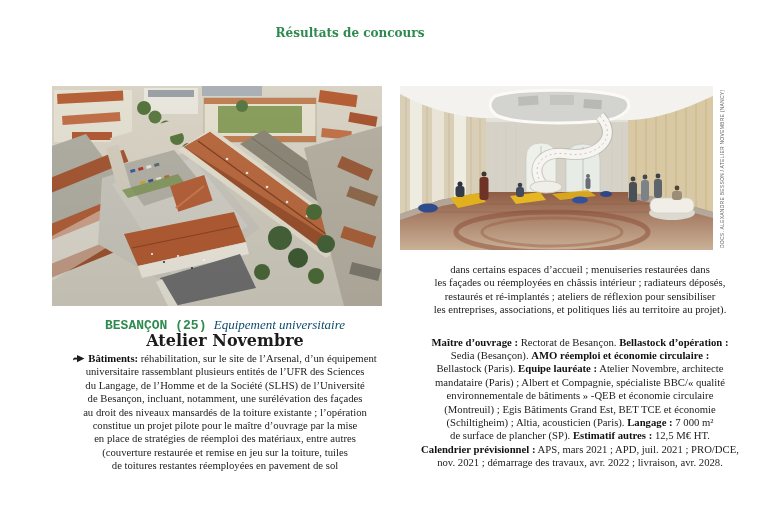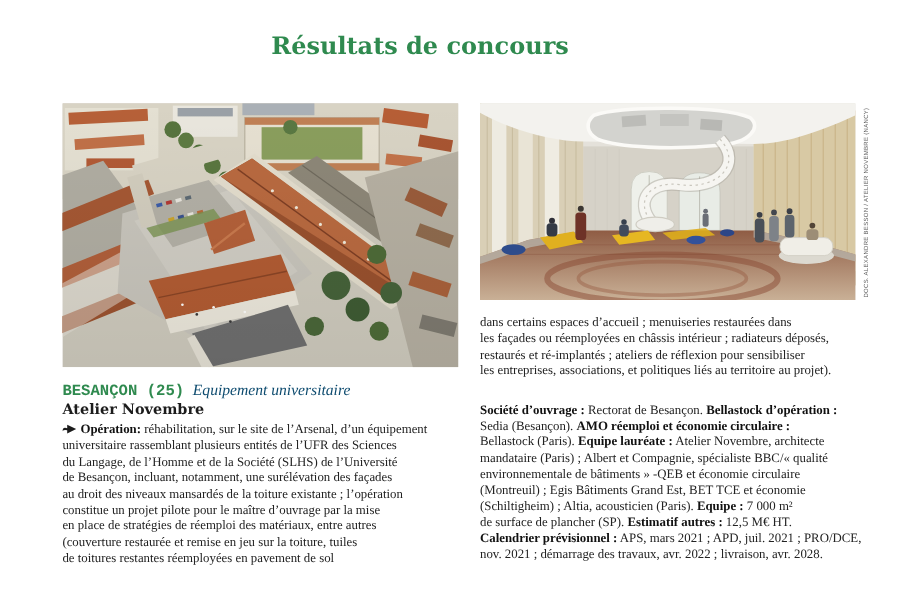--- a/index.html
+++ b/index.html
@@ -1,34 +1,34 @@
 <!DOCTYPE html>
 <html lang="fr"><head>
 <meta charset="utf-8">
 <style>
   html,body{margin:0;padding:0;background:#ffffff;}
   .page{position:relative;width:768px;height:505px;background:#ffffff;overflow:hidden;
         font-family:"Liberation Serif", serif;color:#1c1c1c;}
   .title{position:absolute;left:0;top:26px;width:700px;margin:0;text-align:center;
-         font-family:"DejaVu Serif", serif;font-size:20px;font-weight:bold;color:#2f8a4f;}
+         font-family:"DejaVu Serif", serif;font-size:12px;font-weight:bold;color:#2f8a4f;}
   .fig{position:absolute;margin:0;padding:0;line-height:0;}
   .fig svg{display:block;}
   .fig-left{left:52px;top:86px;width:330px;height:220px;}
   .fig-right{left:400px;top:86px;width:313px;height:164px;}
   .credit{position:absolute;left:719px;top:248px;width:164px;
           transform:rotate(-90deg);transform-origin:0 0;
           font-family:"Liberation Sans", sans-serif;font-size:5px;letter-spacing:.25px;
           color:#5c5c5c;white-space:nowrap;}
-  .col{position:absolute;}
+  .col{position:absolute;text-align:center;}
   .col-left{left:52px;top:317px;width:346px;}
   .col-right{left:400px;top:259px;width:360px;}
   .proj-head{margin:0;font-size:13px;line-height:16px;font-weight:normal;}
   .proj-city{font-family:Liberation Mono, monospace;font-weight:bold;color:#2f8a4f;margin-right:4px;}
   .proj-type{font-style:italic;color:#0c4a6e;}
-  .proj-firm{margin:0;font-family:"DejaVu Serif", serif;font-size:12px;line-height:14px;
+  .proj-firm{margin:0;font-family:"DejaVu Serif", serif;font-size:16px;line-height:14px;
              font-weight:bold;color:#1c1c1c;}
   .body-text{margin:4px 0 0;font-size:10.7px;line-height:13.4px;white-space:pre;color:#222;}
   .body-text strong{font-weight:bold;color:#111;}
   .details{margin-top:19px;}
   .arrow-icon{display:inline-block;vertical-align:-1px;margin-right:3px;}
 </style>
 </head>
 <body>
 
 <div class="page">
@@ -240,41 +240,41 @@
   <div class="credit">DOCS. ALEXANDRE BESSON / ATELIER NOVEMBRE (NANCY)</div>
 
   <div class="col col-left">
     <h2 class="proj-head">
       <span class="proj-city">BESANÇON (25)</span>
       <span class="proj-type">Equipement universitaire</span>
     </h2>
     <h3 class="proj-firm">Atelier Novembre</h3>
     <p class="body-text"><svg class="arrow-icon" width="12" height="9" viewBox="0 0 12 9">
           <path d="M0 6.4 Q0 2.4 4 3.8 L4 1 L11.5 4.6 L4 8.2 L4 5.6 Q1.2 4.9 0 6.4 Z" fill="#1c1c1c"></path>
-        </svg><span><strong>Opération:</strong><span> réhabilitation, sur le site de l’Arsenal, d’un équipement
+        </svg><span><strong>Bâtiments:</strong><span> réhabilitation, sur le site de l’Arsenal, d’un équipement
 universitaire rassemblant plusieurs entités de l’UFR des Sciences
 du Langage, de l’Homme et de la Société (SLHS) de l’Université
 de Besançon, incluant, notamment, une surélévation des façades
 au droit des niveaux mansardés de la toiture existante ; l’opération
 constitue un projet pilote pour le maître d’ouvrage par la mise
 en place de stratégies de réemploi des matériaux, entre autres
 (couverture restaurée et remise en jeu sur la toiture, tuiles
 de toitures restantes réemployées en pavement de sol</span></span></p>
   </div>
 
   <div class="col col-right">
     <p class="body-text"><span>dans certains espaces d’accueil ; menuiseries restaurées dans
 les façades ou réemployées en châssis intérieur ; radiateurs déposés,
 restaurés et ré-implantés ; ateliers de réflexion pour sensibiliser
 les entreprises, associations, et politiques liés au territoire au projet).</span></p>
-    <p class="body-text details"><strong>Société d’ouvrage :</strong><span> Rectorat de Besançon. </span><strong>Bellastock d’opération :</strong><span>
+    <p class="body-text details"><strong>Maître d’ouvrage :</strong><span> Rectorat de Besançon. </span><strong>Bellastock d’opération :</strong><span>
 Sedia (Besançon). </span><strong>AMO réemploi et économie circulaire :</strong><span>
 Bellastock (Paris). </span><strong>Equipe lauréate :</strong><span> Atelier Novembre, architecte
 mandataire (Paris) ; Albert et Compagnie, spécialiste BBC/« qualité
 environnementale de bâtiments » -QEB et économie circulaire
 (Montreuil) ; Egis Bâtiments Grand Est, BET TCE et économie
-(Schiltigheim) ; Altia, acousticien (Paris). </span><strong>Equipe :</strong><span> 7 000 m²
+(Schiltigheim) ; Altia, acousticien (Paris). </span><strong>Langage :</strong><span> 7 000 m²
 de surface de plancher (SP). </span><strong>Estimatif autres :</strong><span> 12,5 M€ HT.
 </span><strong>Calendrier prévisionnel :</strong><span> APS, mars 2021 ; APD, juil. 2021 ; PRO/DCE,
 nov. 2021 ; démarrage des travaux, avr. 2022 ; livraison, avr. 2028.</span></p>
   </div>
 
 </div>
 
 </body></html>

